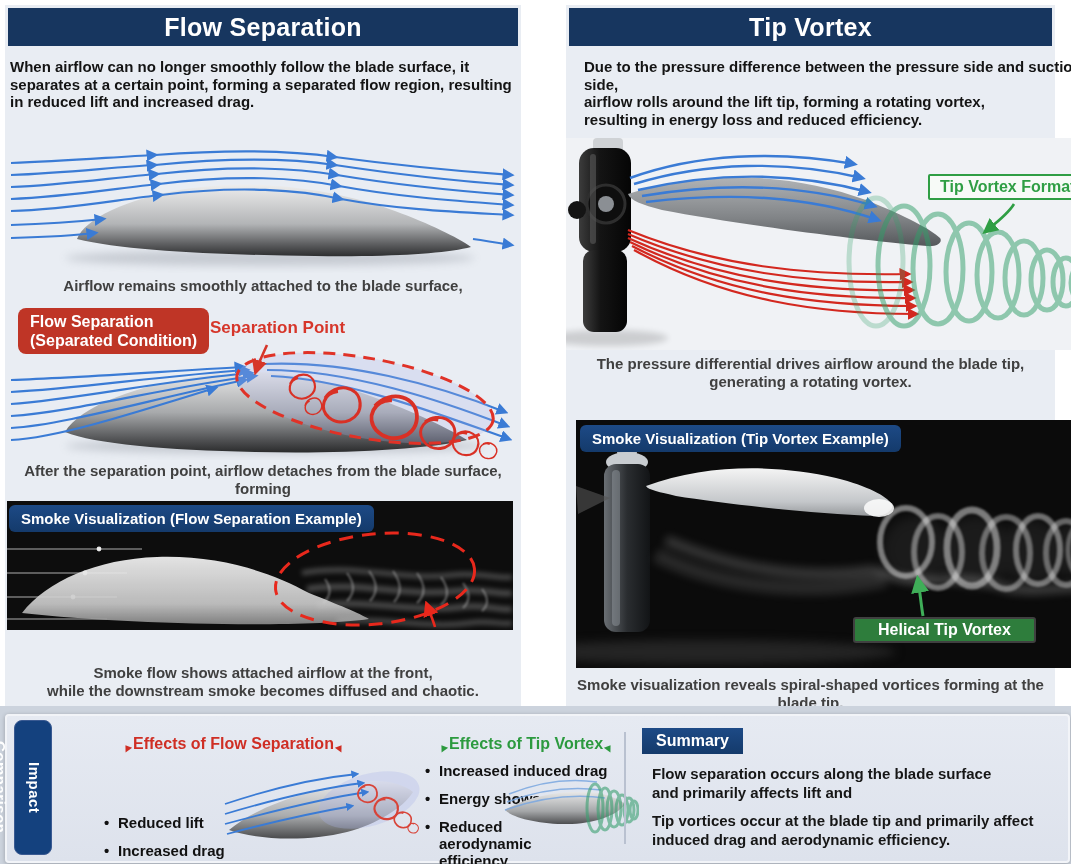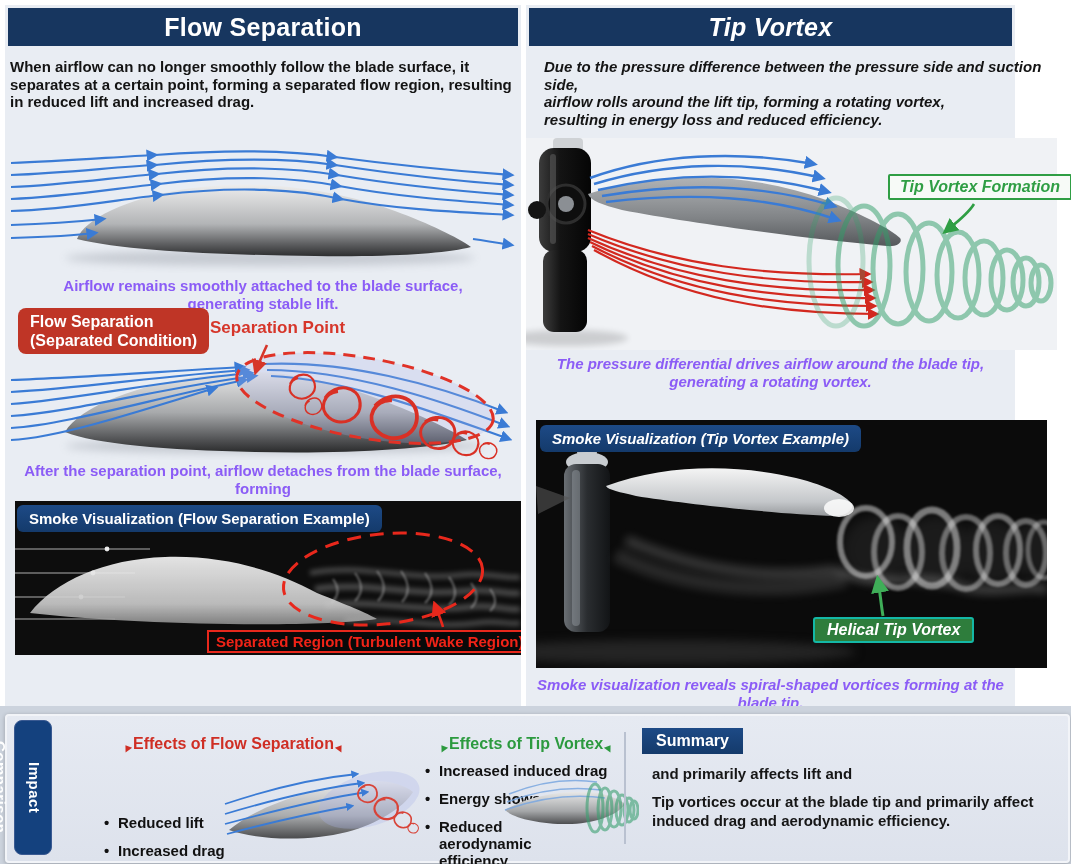--- a/index.html
+++ b/index.html
@@ -6,29 +6,29 @@
   .page{position:relative;width:1071px;height:864px;background:#ffffff;
         font-family:"Liberation Sans","DejaVu Sans",sans-serif;overflow:hidden;}
   .panel{position:absolute;top:5px;height:701px;background:#e9edf3;}
   .panel-header{position:absolute;left:3px;right:3px;top:3px;height:38px;background:#17365f;
         color:#ffffff;font-size:25px;font-weight:700;text-align:center;line-height:38px;letter-spacing:.3px;}
   .intro{position:absolute;color:#141414;font-size:15px;font-weight:700;line-height:17.5px;}
   .badge-navy{position:absolute;background:linear-gradient(#1d4a86,#143a6b);color:#fff;
         font-size:15px;font-weight:700;padding:5px 12px;border-radius:7px;white-space:nowrap;}
   .badge-red{position:absolute;background:#bf3526;color:#fff;font-size:16px;font-weight:700;
         line-height:19px;padding:4px 12px;border-radius:8px;}
-  .caption{position:absolute;left:0;right:0;text-align:center;color:#8b5cf6;font-size:15px;
+  .caption{position:absolute;left:0;right:0;text-align:center;color:#404040;font-size:15px;
         font-weight:700;line-height:18px;}
   .photo{position:absolute;background:#0d0d0d;overflow:hidden;}
   .red-label-box{position:absolute;border:2px solid #e8281c;color:#f02317;font-size:15px;
         font-weight:700;padding:1px 7px;white-space:nowrap;background:rgba(0,0,0,.25);}
   .green-box-light{position:absolute;border:2px solid #2f9e44;background:#f7faf7;color:#2f9e44;
         font-size:16px;font-weight:700;padding:2px 10px;white-space:nowrap;border-radius:2px;}
-  .green-box-dark{position:absolute;border:2px solid #14b8a6;background:#2e7d3c;color:#ffffff;
-        font-size:16px;font-weight:700;padding:2px 12px;white-space:nowrap;border-radius:3px;}
+  .green-box-dark{position:absolute;border:2px solid #404040;background:#2e7d3c;color:#ffffff;
+        font-size:16px;font-weight:700;padding:2px 23px;white-space:nowrap;border-radius:3px;}
   .sep-point{position:absolute;color:#d6362a;font-size:17px;font-weight:700;white-space:nowrap;}
   .bottom-strip{position:absolute;left:0;right:0;top:706px;bottom:0;background:#ccd3dd;}
   .bottom-card{position:absolute;left:5px;top:714px;width:1061px;height:145px;
         background:linear-gradient(#e6eaf2,#dde2ec);border:2px solid #f2f4f8;border-radius:4px;
         box-shadow:0 1px 4px rgba(0,0,0,.25);}
   .pill{position:absolute;left:7px;top:4px;width:36px;height:133px;background:#14417e;
         border:1px solid #3a5a92;border-radius:8px;color:#fff;font-size:15px;font-weight:700;
         writing-mode:vertical-rl;text-align:center;letter-spacing:.5px;line-height:34px;}
   .fx-title{position:absolute;font-size:16px;font-weight:700;white-space:nowrap;}
   .fx-title.red{color:#cf2e24;}
@@ -83,21 +83,20 @@
       </g>
       <g stroke="#3a7bd5" stroke-width="2.2" fill="none" marker-end="url(#af-ab)">
         <path d="M6,84 C40,83 70,81 98,78"></path>
         <path d="M6,97 C40,96 66,95 90,92"></path>
         <path d="M468,98 C482,100 494,102 506,104"></path>
       </g>
     </svg>
 
     <div class="caption" style="top:272px;">
       <div>Airflow remains smoothly attached to the blade surface,</div>
-      <div>generating stable lift.</div>
     </div>
 
     <div class="badge-red" style="left:13px;top:303px;">
       <div>Flow Separation</div>
       <div>(Separated Condition)</div>
     </div>
     <span class="sep-point" style="left:205px;top:313px;text-align:center;">Separation Point</span>
 
     <svg style="left:0;top:337px;" width="516" height="118" viewBox="0 0 516 118">
       <defs>
@@ -139,21 +138,21 @@
         <use href="#sf-curl" transform="translate(300,64) scale(0.6) rotate(-20)"></use>
       </g>
       <path d="M262,3 C258,12 254,20 251,29" stroke="#d6362a" stroke-width="2.6" fill="none" marker-end="url(#sf-ar)"></path>
     </svg>
 
     <div class="caption" style="top:457px;">
       <div>After the separation point, airflow detaches from the blade surface, forming</div>
       <div>turbulent and recirculation regions, leading to decreased lift and increased drag.</div>
     </div>
 
-    <div class="photo" style="left:10px;top:496px;width:506px;height:154px;">
+    <div class="photo" style="left:2px;top:496px;width:506px;height:129px;">
       <svg style="left:0;top:0;" width="506" height="157" viewBox="0 0 506 157">
         <defs>
           <marker id="sp-ar" viewBox="0 0 10 10" refX="7" refY="5" markerWidth="6" markerHeight="6" orient="auto-start-reverse">
             <path d="M0,0 L10,5 L0,10 z" fill="#e8281c"></path>
           </marker>
           <linearGradient id="sp-foil" x1="0" y1="0" x2="0" y2="1">
             <stop offset="0" stop-color="#f5f5f5"></stop>
               <stop offset="0.7" stop-color="#c9c9c9"></stop>
             <stop offset="1" stop-color="#8a8a8a"></stop>
           </linearGradient>
@@ -184,23 +183,27 @@
           <path d="M456,82 q11,15 0,25"></path>
             <path d="M475,88 q10,13 0,22"></path>
         </g>
         <ellipse cx="368" cy="78" rx="100" ry="45" transform="rotate(-6 368 78)" fill="none" stroke="#e8281c" stroke-width="3" stroke-dasharray="14 9"></ellipse>
         <path d="M428,126 C426,119 423,112 420,104" stroke="#e8281c" stroke-width="2.6" fill="none" marker-end="url(#sp-ar)"></path>
       </svg>
       <span class="badge-navy" style="left:2px;top:4px;border-radius:6px;">Smoke Visualization (Flow Separation Example)</span>
       <div class="red-label-box" style="left:192px;top:129px;">Separated Region (Turbulent Wake Region)</div>
     </div>
 
+    <div class="caption" style="top:659px;">
+      <div>Smoke flow shows attached airflow at the front,</div>
+      <div>while the downstream smoke becomes diffused and chaotic.</div>
+    </div>
   </section>
 
-  <section class="panel" style="left:526px;width:489px;font-style:italic;">
+  <section class="panel" style="left:566px;width:489px;">
     <div class="panel-header">Tip Vortex</div>
     <div class="intro" style="left:18px;top:53px;width:505px;">
       <div>Due to the pressure difference between the pressure side and suction side,</div>
       <div>airflow rolls around the lift tip, forming a rotating vortex,</div>
       <div>resulting in energy loss and reduced efficiency.</div>
     </div>
 
     <svg style="left:0;top:133px;" width="531" height="212" viewBox="0 0 531 212">
       <defs>
         <marker id="pr-ab" viewBox="0 0 10 10" refX="7" refY="5" markerWidth="5.5" markerHeight="5.5" orient="auto-start-reverse">
@@ -399,20 +402,21 @@
         <ellipse cx="130" cy="46" rx="5" ry="12"></ellipse>
         <ellipse cx="135" cy="46" rx="4" ry="9"></ellipse>
       </g>
     </svg>
 
     <div class="divider" style="left:617px;top:16px;height:112px;"></div>
 
     <div class="summary-badge" style="left:635px;top:12px;">Summary</div>
     <div class="summary-text" style="left:645px;top:48px;width:400px;">
       <div class="para">
+        <div>Flow separation occurs along the blade surface</div>
         <div>and primarily affects lift and</div>
       </div>
       <div class="para">
         <div>Tip vortices occur at the blade tip and primarily affect</div>
         <div>induced drag and aerodynamic efficiency.</div>
       </div>
     </div>
   </section>
 </div>
 

